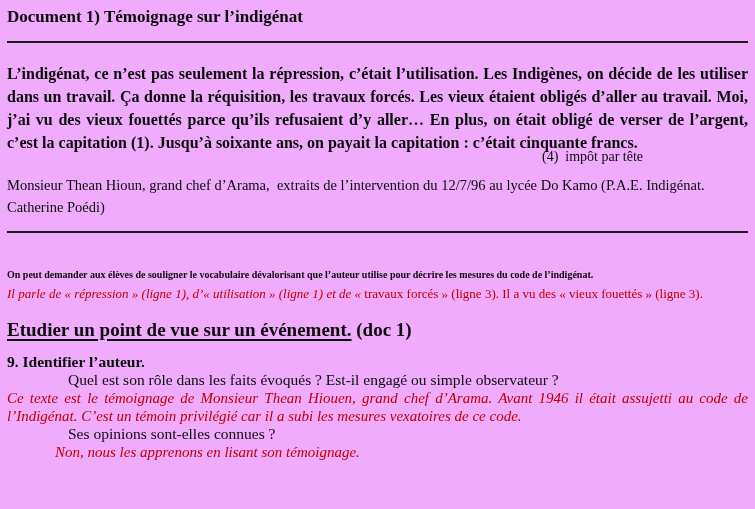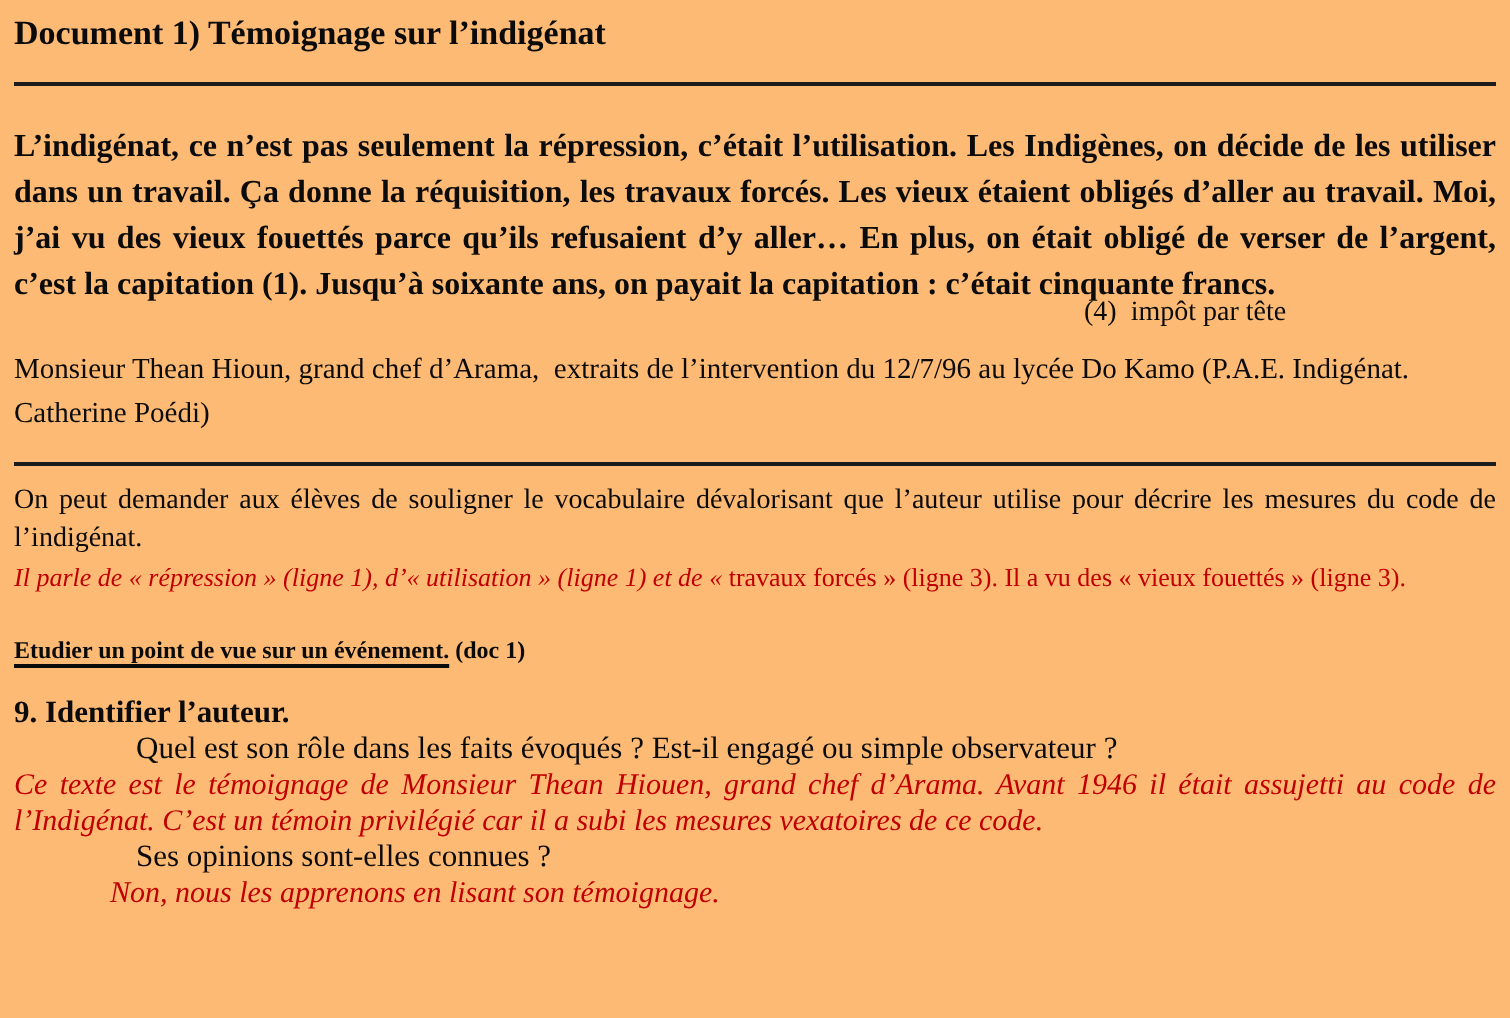--- a/index.html
+++ b/index.html
@@ -1,20 +1,20 @@
 <!DOCTYPE html>
 <html lang="fr"><head>
 <meta charset="utf-8">
 <style>
   * { margin:0; padding:0; box-sizing:border-box; }
   html,body { background:#fff; }
   .page {
     position:relative;
     width:755px; height:509px;
-    background:#fdba74;
+    background:#f0abfc;
     padding:6px 7px 0 7px;
     overflow:hidden;
     font-family:"Liberation Serif","DejaVu Serif",serif;
     color:#0b0b0b;
   }
   .title {
     font-size:17px; font-weight:bold; line-height:22px;
   }
   .rule {
     height:0; border-top:2px solid #1c1c1c; width:100%;
@@ -31,33 +31,33 @@
     font-size:14px; line-height:18px;
     padding-left:535px;
     white-space:pre;
   }
   .source {
     margin-top:8px;
     font-size:14.5px; line-height:22px;
     white-space:pre-wrap;
   }
   .teacher-note {
-    margin-top:8px;
-    font-weight:normal; font-size:14px; line-height:19px;
+    margin-top:32px;
+    font-weight:bold; font-size:10px; line-height:19px;
     text-align:justify;
   }
   .vocab-answer {
     font-size:13px; line-height:19px;
     color:#c00000;
     text-align:justify;
   }
   .vocab-answer .it { font-style:italic; }
   .method-heading {
     margin-top:17px;
-    font-size:12px; font-weight:bold; line-height:20px;
+    font-size:19px; font-weight:bold; line-height:20px;
   }
   .method-heading .underlined {
     text-decoration:underline;
     text-decoration-thickness:2px;
     text-underline-offset:3px;
   }
   .q-title {
     margin-top:13px;
     font-size:15.5px; font-weight:bold; line-height:18px;
   }

